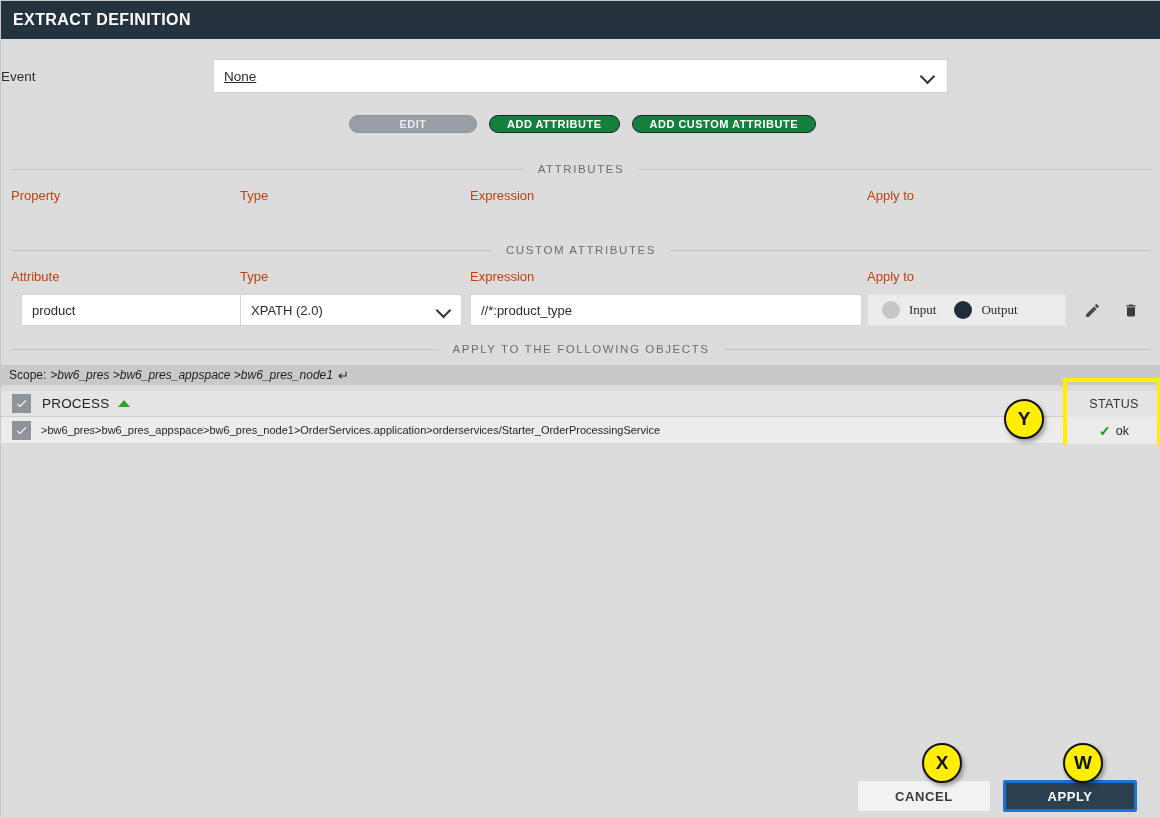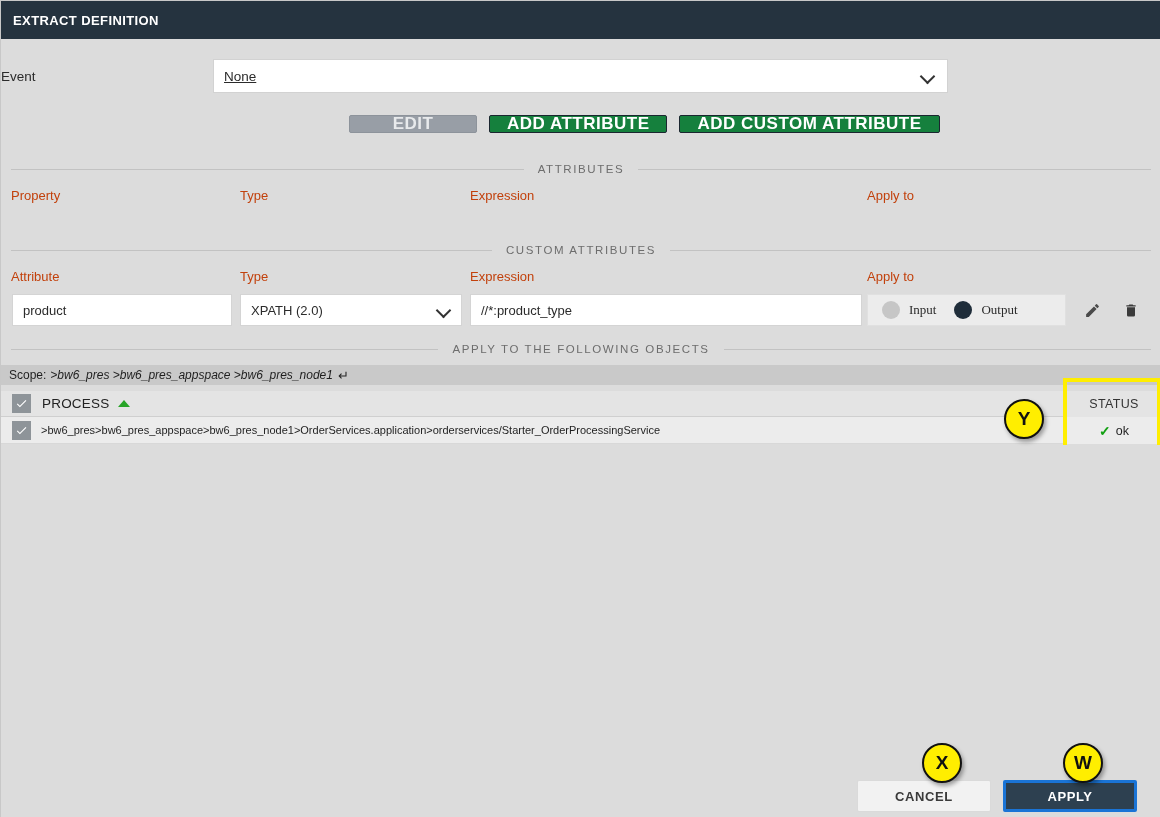--- a/index.html
+++ b/index.html
@@ -19,21 +19,21 @@
 
   
   .titlebar {
     position: absolute; left: 0; top: 0;
     width: 1160px; height: 38px;
     background: #25333f;
     display: flex; align-items: center;
   }
   .titlebar .title {
     color: #ffffff;
-    font-size: 13px;
+    font-size: 16px;
     font-weight: bold;
     letter-spacing: 0.4px;
     padding-left: 12px;
   }
 
   
   .body-area {
     position: absolute; left: 0; top: 38px;
     width: 1160px; height: 735px;
     background: #dcdcdc;
@@ -82,24 +82,24 @@
   .btn-row {
     position: absolute; left: 0; top: 68px;
     width: 1160px; height: 34px;
     display: flex; align-items: center;
     padding-left: 348px;
     gap: 12px;
   }
   .btn {
     height: 18px;
     display: inline-flex; align-items: center; justify-content: center;
-    font-size: 17px;
+    font-size: 11px;
     font-weight: bold;
     letter-spacing: 0.5px;
-    border-radius: 2px;
+    border-radius: 12px;
     cursor: pointer;
     user-select: none;
   }
   .btn-disabled {
     width: 128px;
     background: #989ea6;
     color: #e8eaec;
     border: 1px solid #8d939b;
   }
   .btn-dark {
@@ -149,21 +149,21 @@
   .f-input {
     position: absolute;
     background: #ffffff;
     border: 1px solid #d4d4d4;
     display: flex; align-items: center;
     padding: 0 10px;
     font-size: 13px;
     color: #2b2b2b;
     height: 32px;
   }
-  .f-attr { left: 11px; width: 220px; }
+  .f-attr { left: 20px; width: 220px; }
   .f-type {
     left: 239px; width: 222px;
     justify-content: space-between;
     padding-right: 10px;
     cursor: pointer;
   }
   .f-expr { left: 469px; width: 392px; }
   .f-applyto {
     left: 866px; width: 199px; height: 32px;
     background: #ececec;

